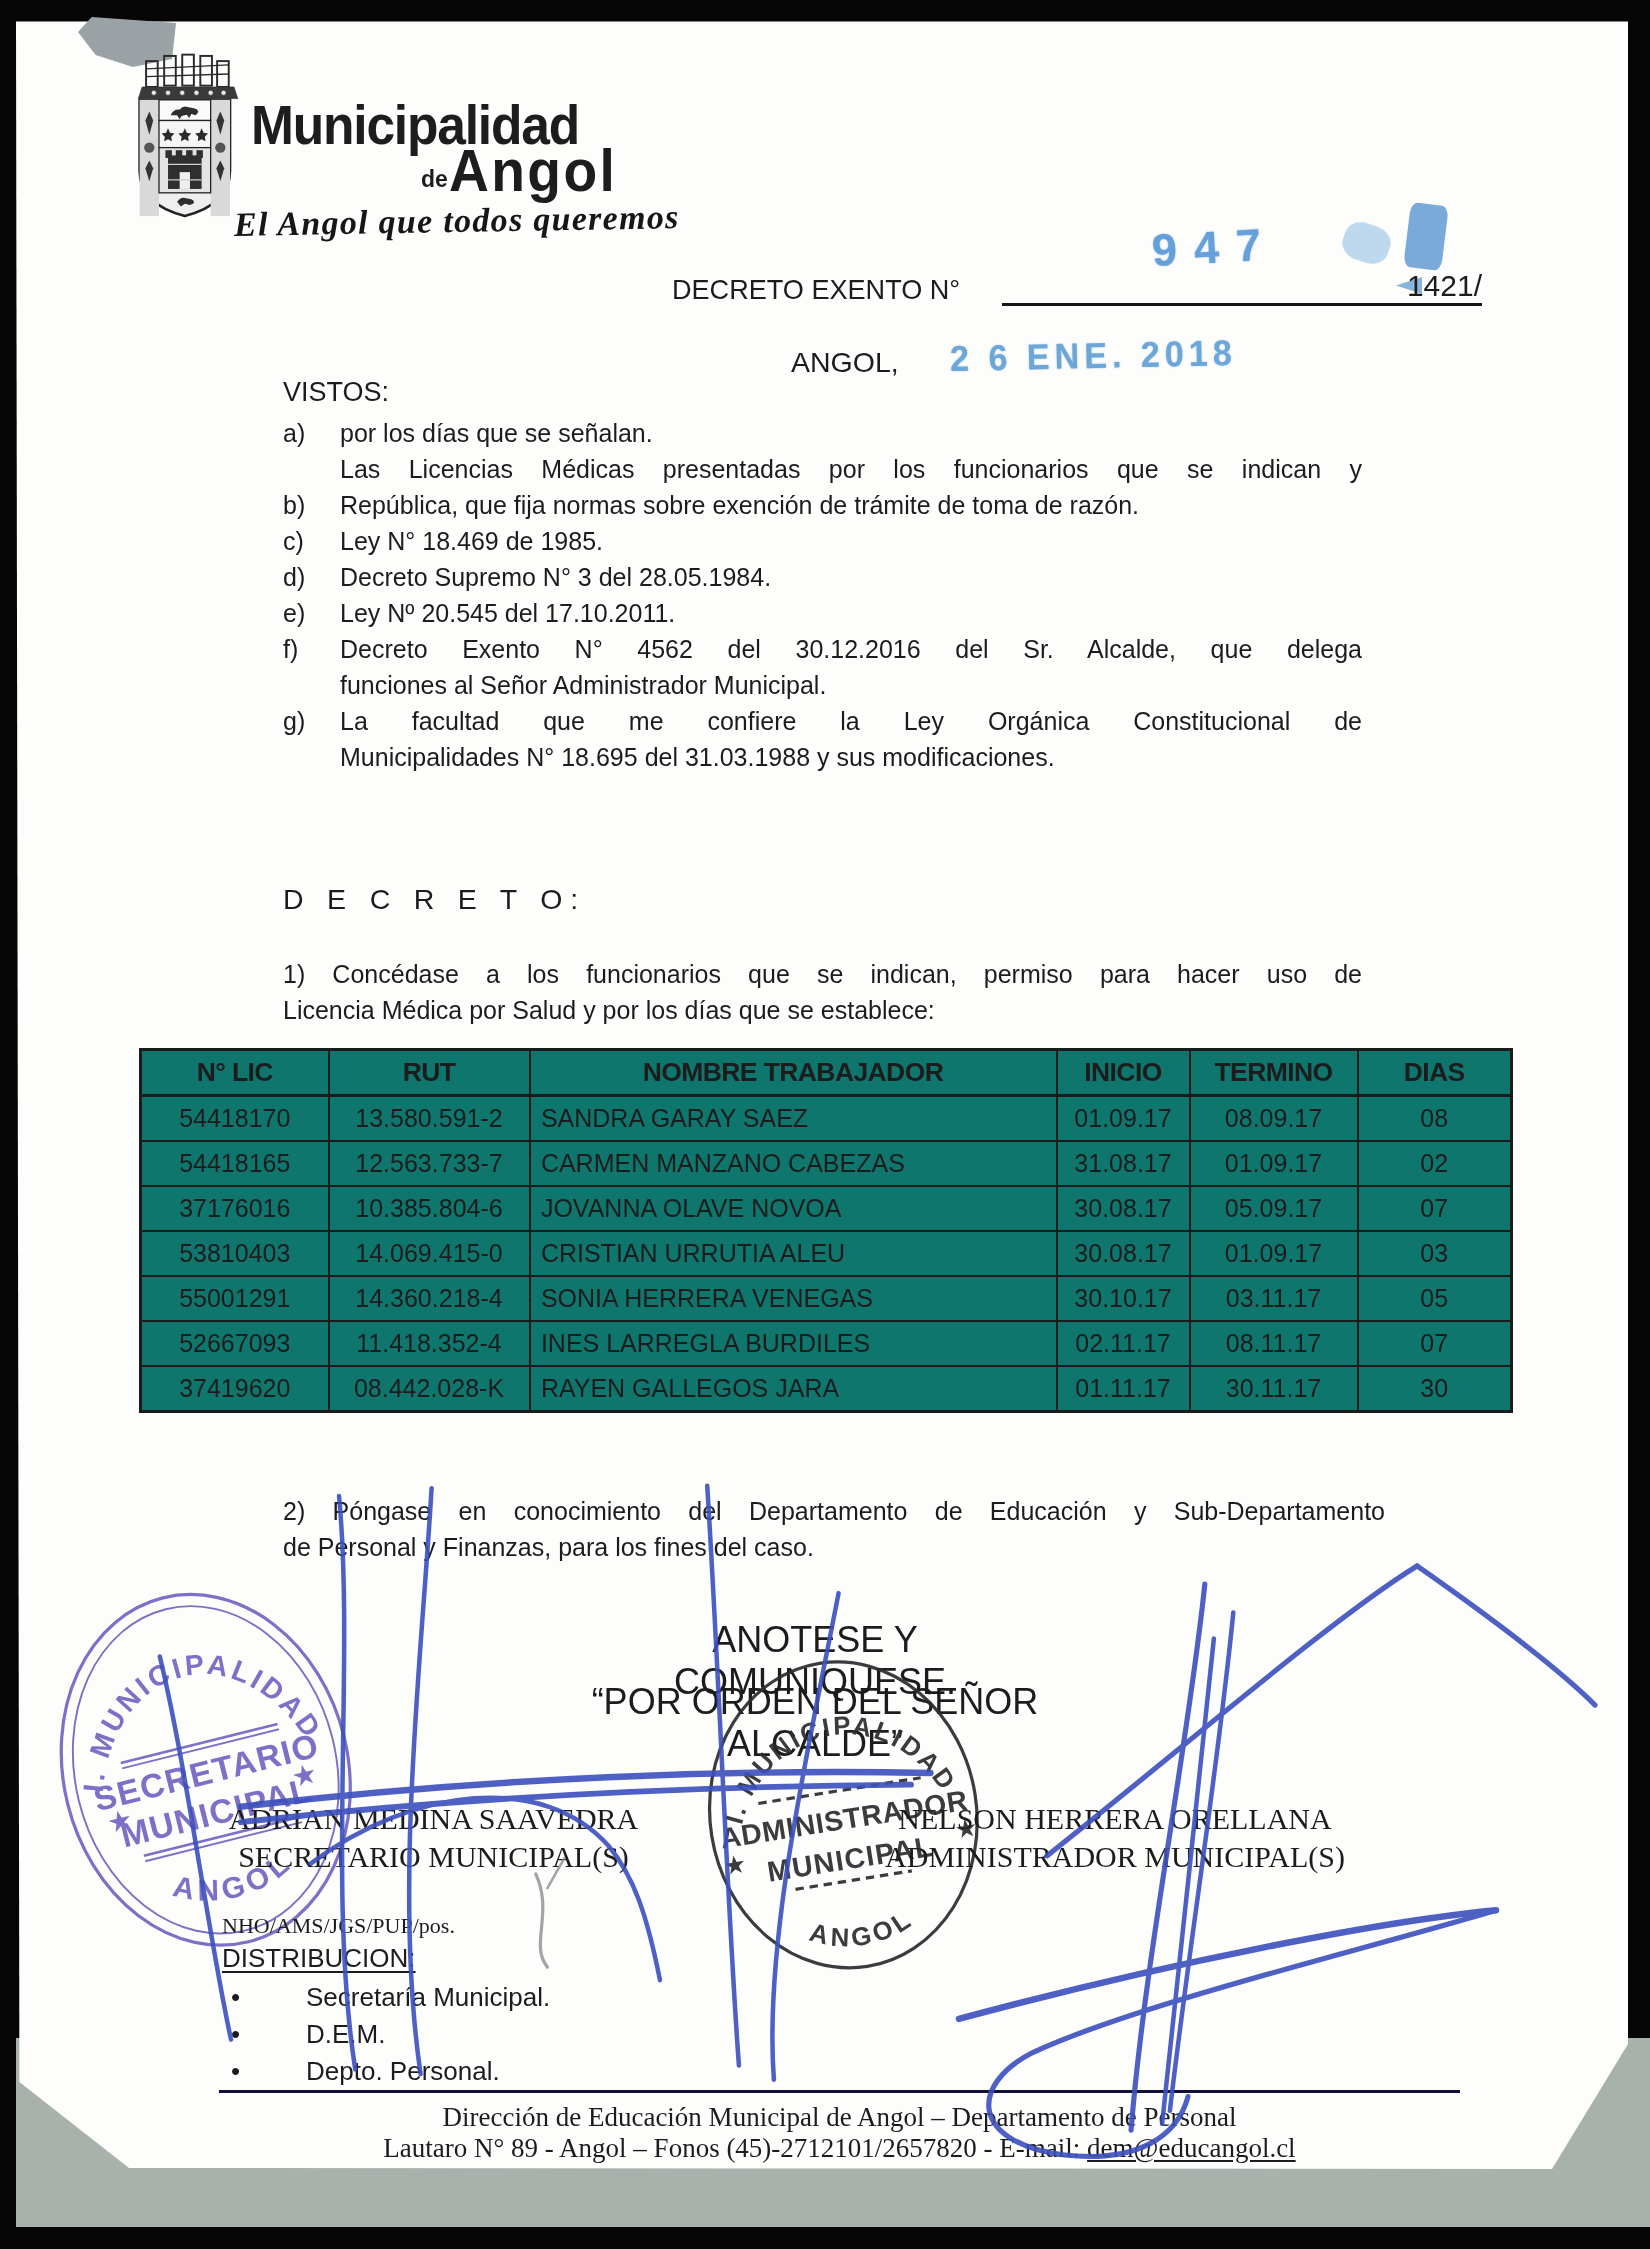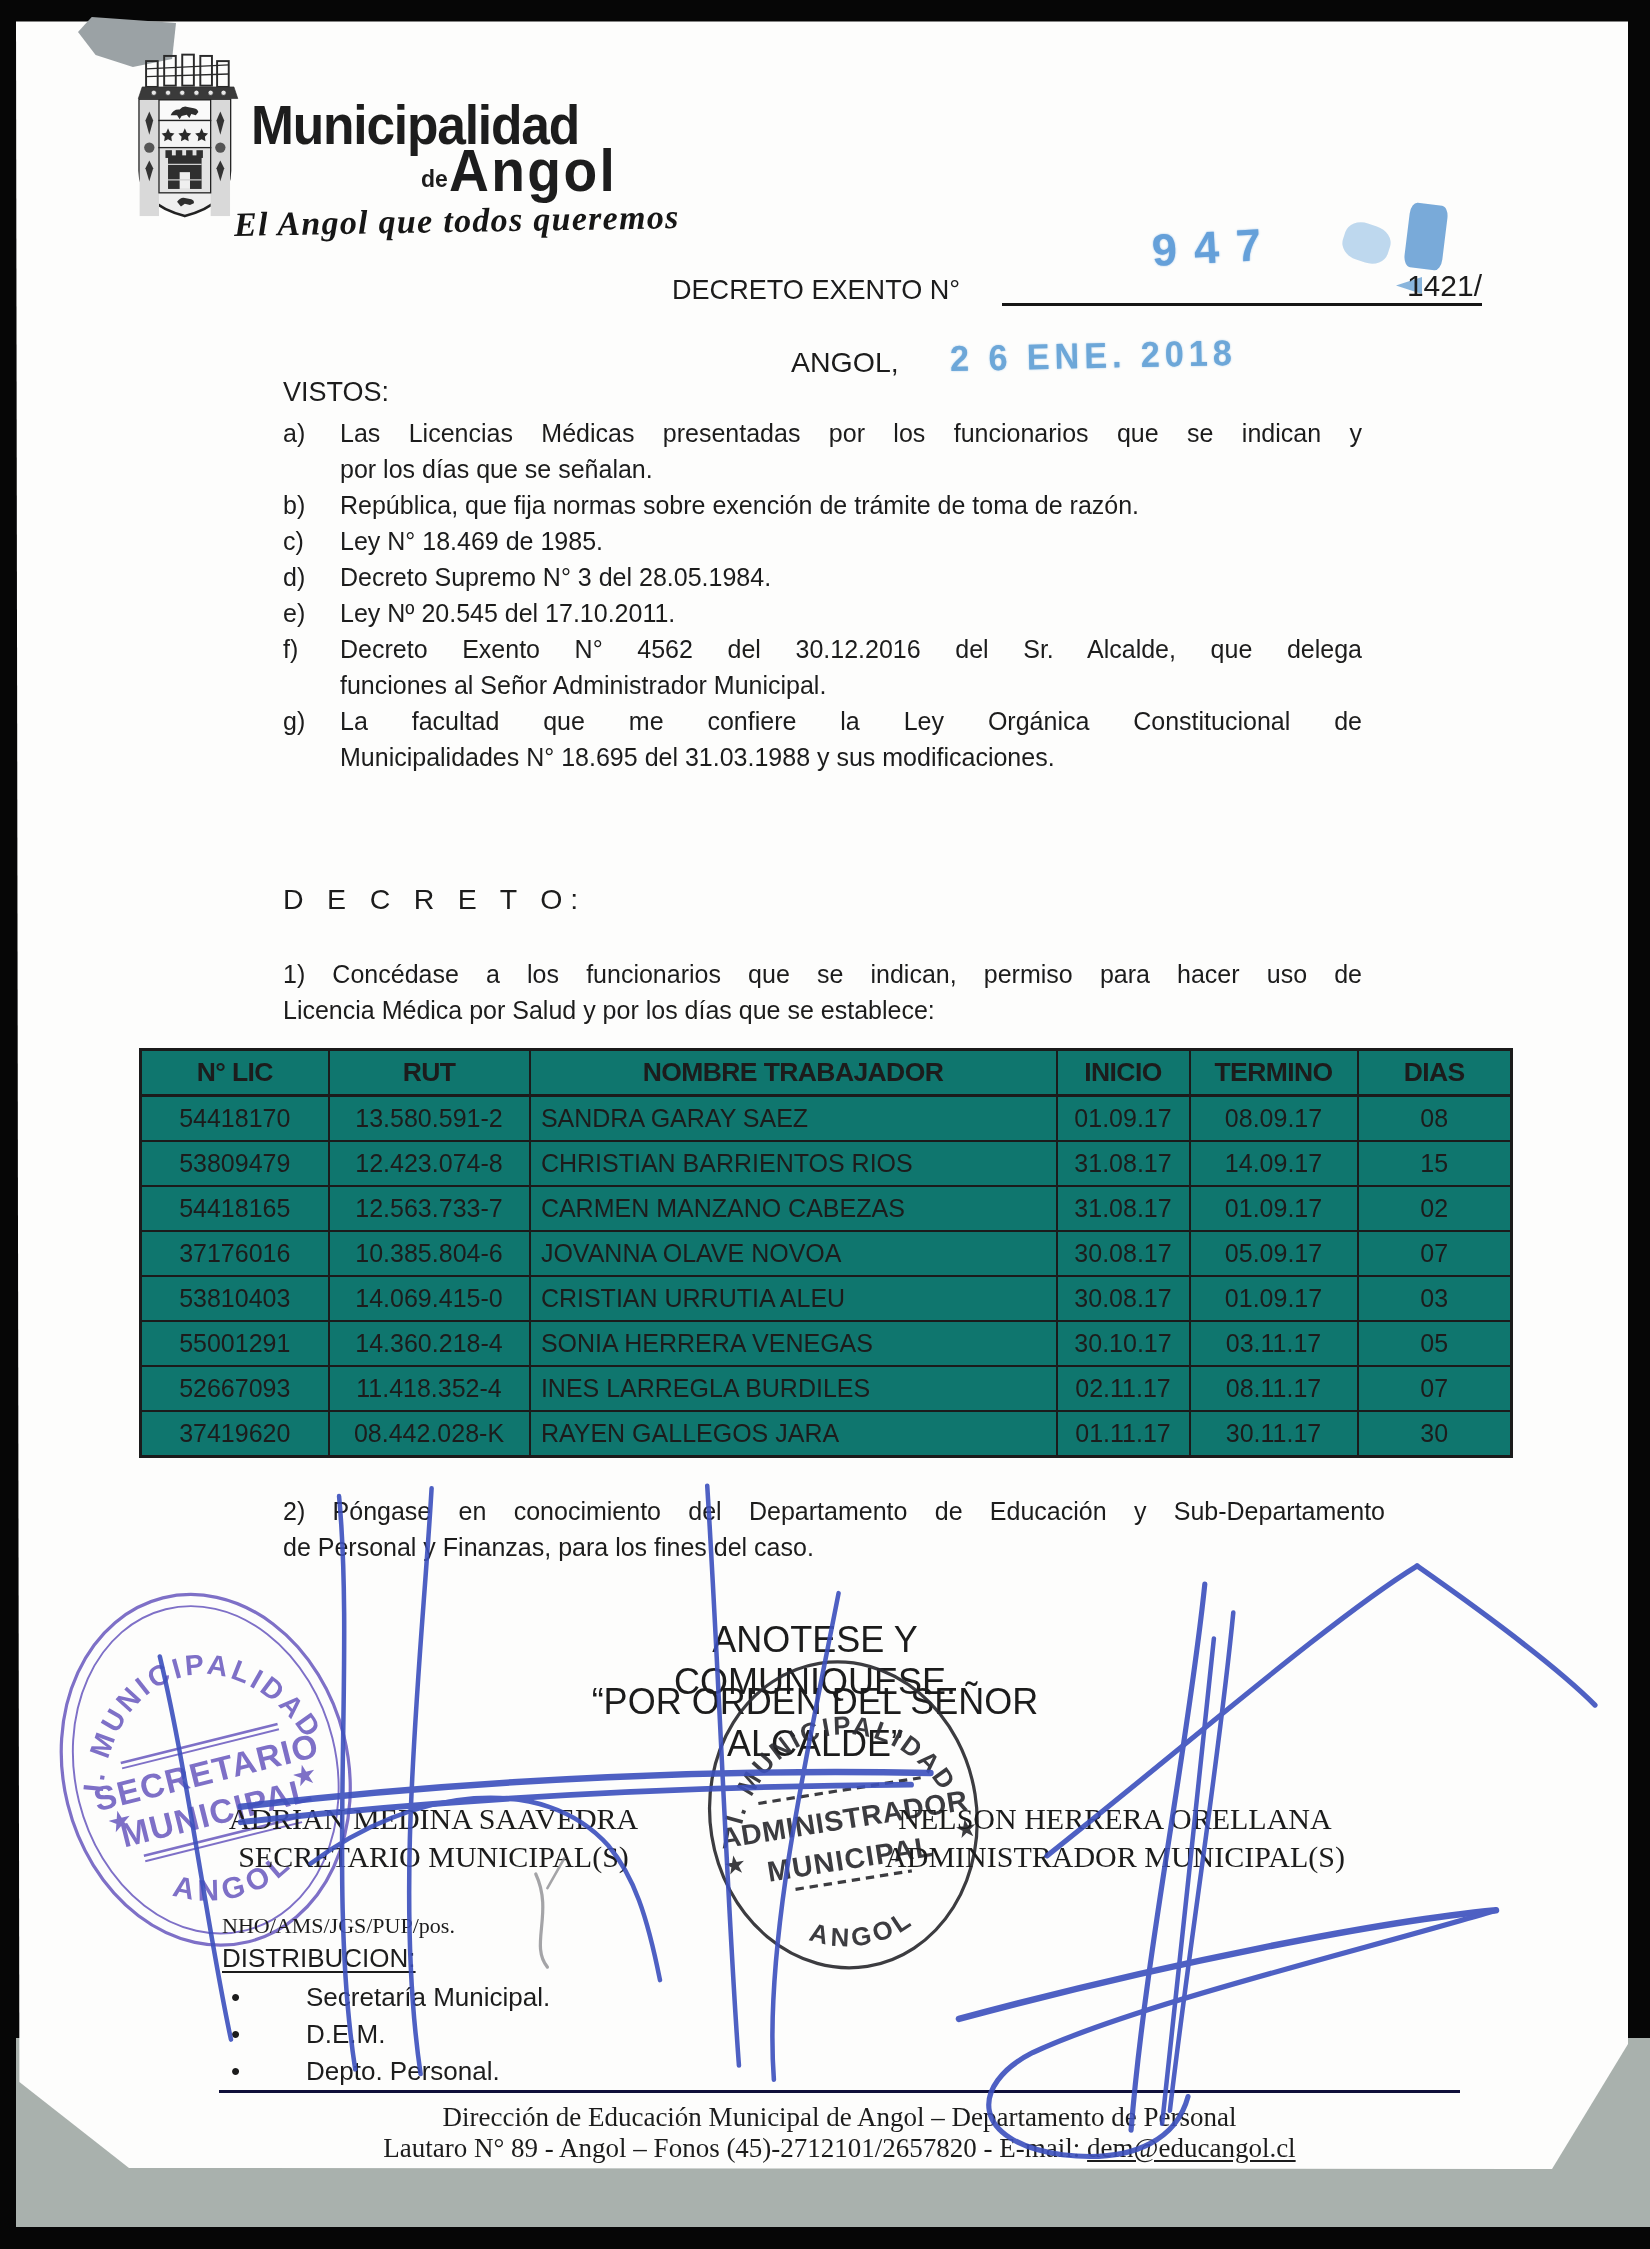--- a/index.html
+++ b/index.html
@@ -150,22 +150,22 @@
 <div class="abs decree-number" style="left:1378px;top:269px;width:104px;">1421/</div>
 
 <div class="abs dateline-place nowrapln" style="left:791px;top:346px;">ANGOL,</div>
 <div class="abs date-stamp nowrapln" style="left:950px;top:338px;">2 6 ENE. 2018</div>
 
 <div class="abs heading nowrapln" style="left:283px;top:377px;">VISTOS:</div>
 <div class="abs" style="left:283px;top:415px;width:1079px;">
     <div class="vitem">
       <div class="vletter">a)</div>
       <div class="vlines">
+        <div class="bodyline">por los días que se señalan.</div>
         <div class="bodyline just">Las Licencias Médicas presentadas por los funcionarios que se indican y</div>
-        <div class="bodyline">por los días que se señalan.</div>
       </div>
     </div>
     <div class="vitem">
       <div class="vletter">b)</div>
       <div class="vlines">
         <div class="bodyline">República, que fija normas sobre exención de trámite de toma de razón.</div>
       </div>
     </div>
     <div class="vitem">
       <div class="vletter">c)</div>
@@ -228,28 +228,20 @@
         </tr>
       </thead>
     <tbody>
         <tr>
           <td>54418170</td>
           <td>13.580.591-2</td>
           <td class="name">SANDRA GARAY SAEZ</td>
           <td>01.09.17</td>
           <td>08.09.17</td>
           <td>08</td>
-        </tr>
-        <tr>
-          <td>53809479</td>
-          <td>12.423.074-8</td>
-          <td class="name">CHRISTIAN BARRIENTOS RIOS</td>
-          <td>31.08.17</td>
-          <td>14.09.17</td>
-          <td>15</td>
         </tr>
         <tr>
           <td>54418165</td>
           <td>12.563.733-7</td>
           <td class="name">CARMEN MANZANO CABEZAS</td>
           <td>31.08.17</td>
           <td>01.09.17</td>
           <td>02</td>
         </tr>
         <tr>

